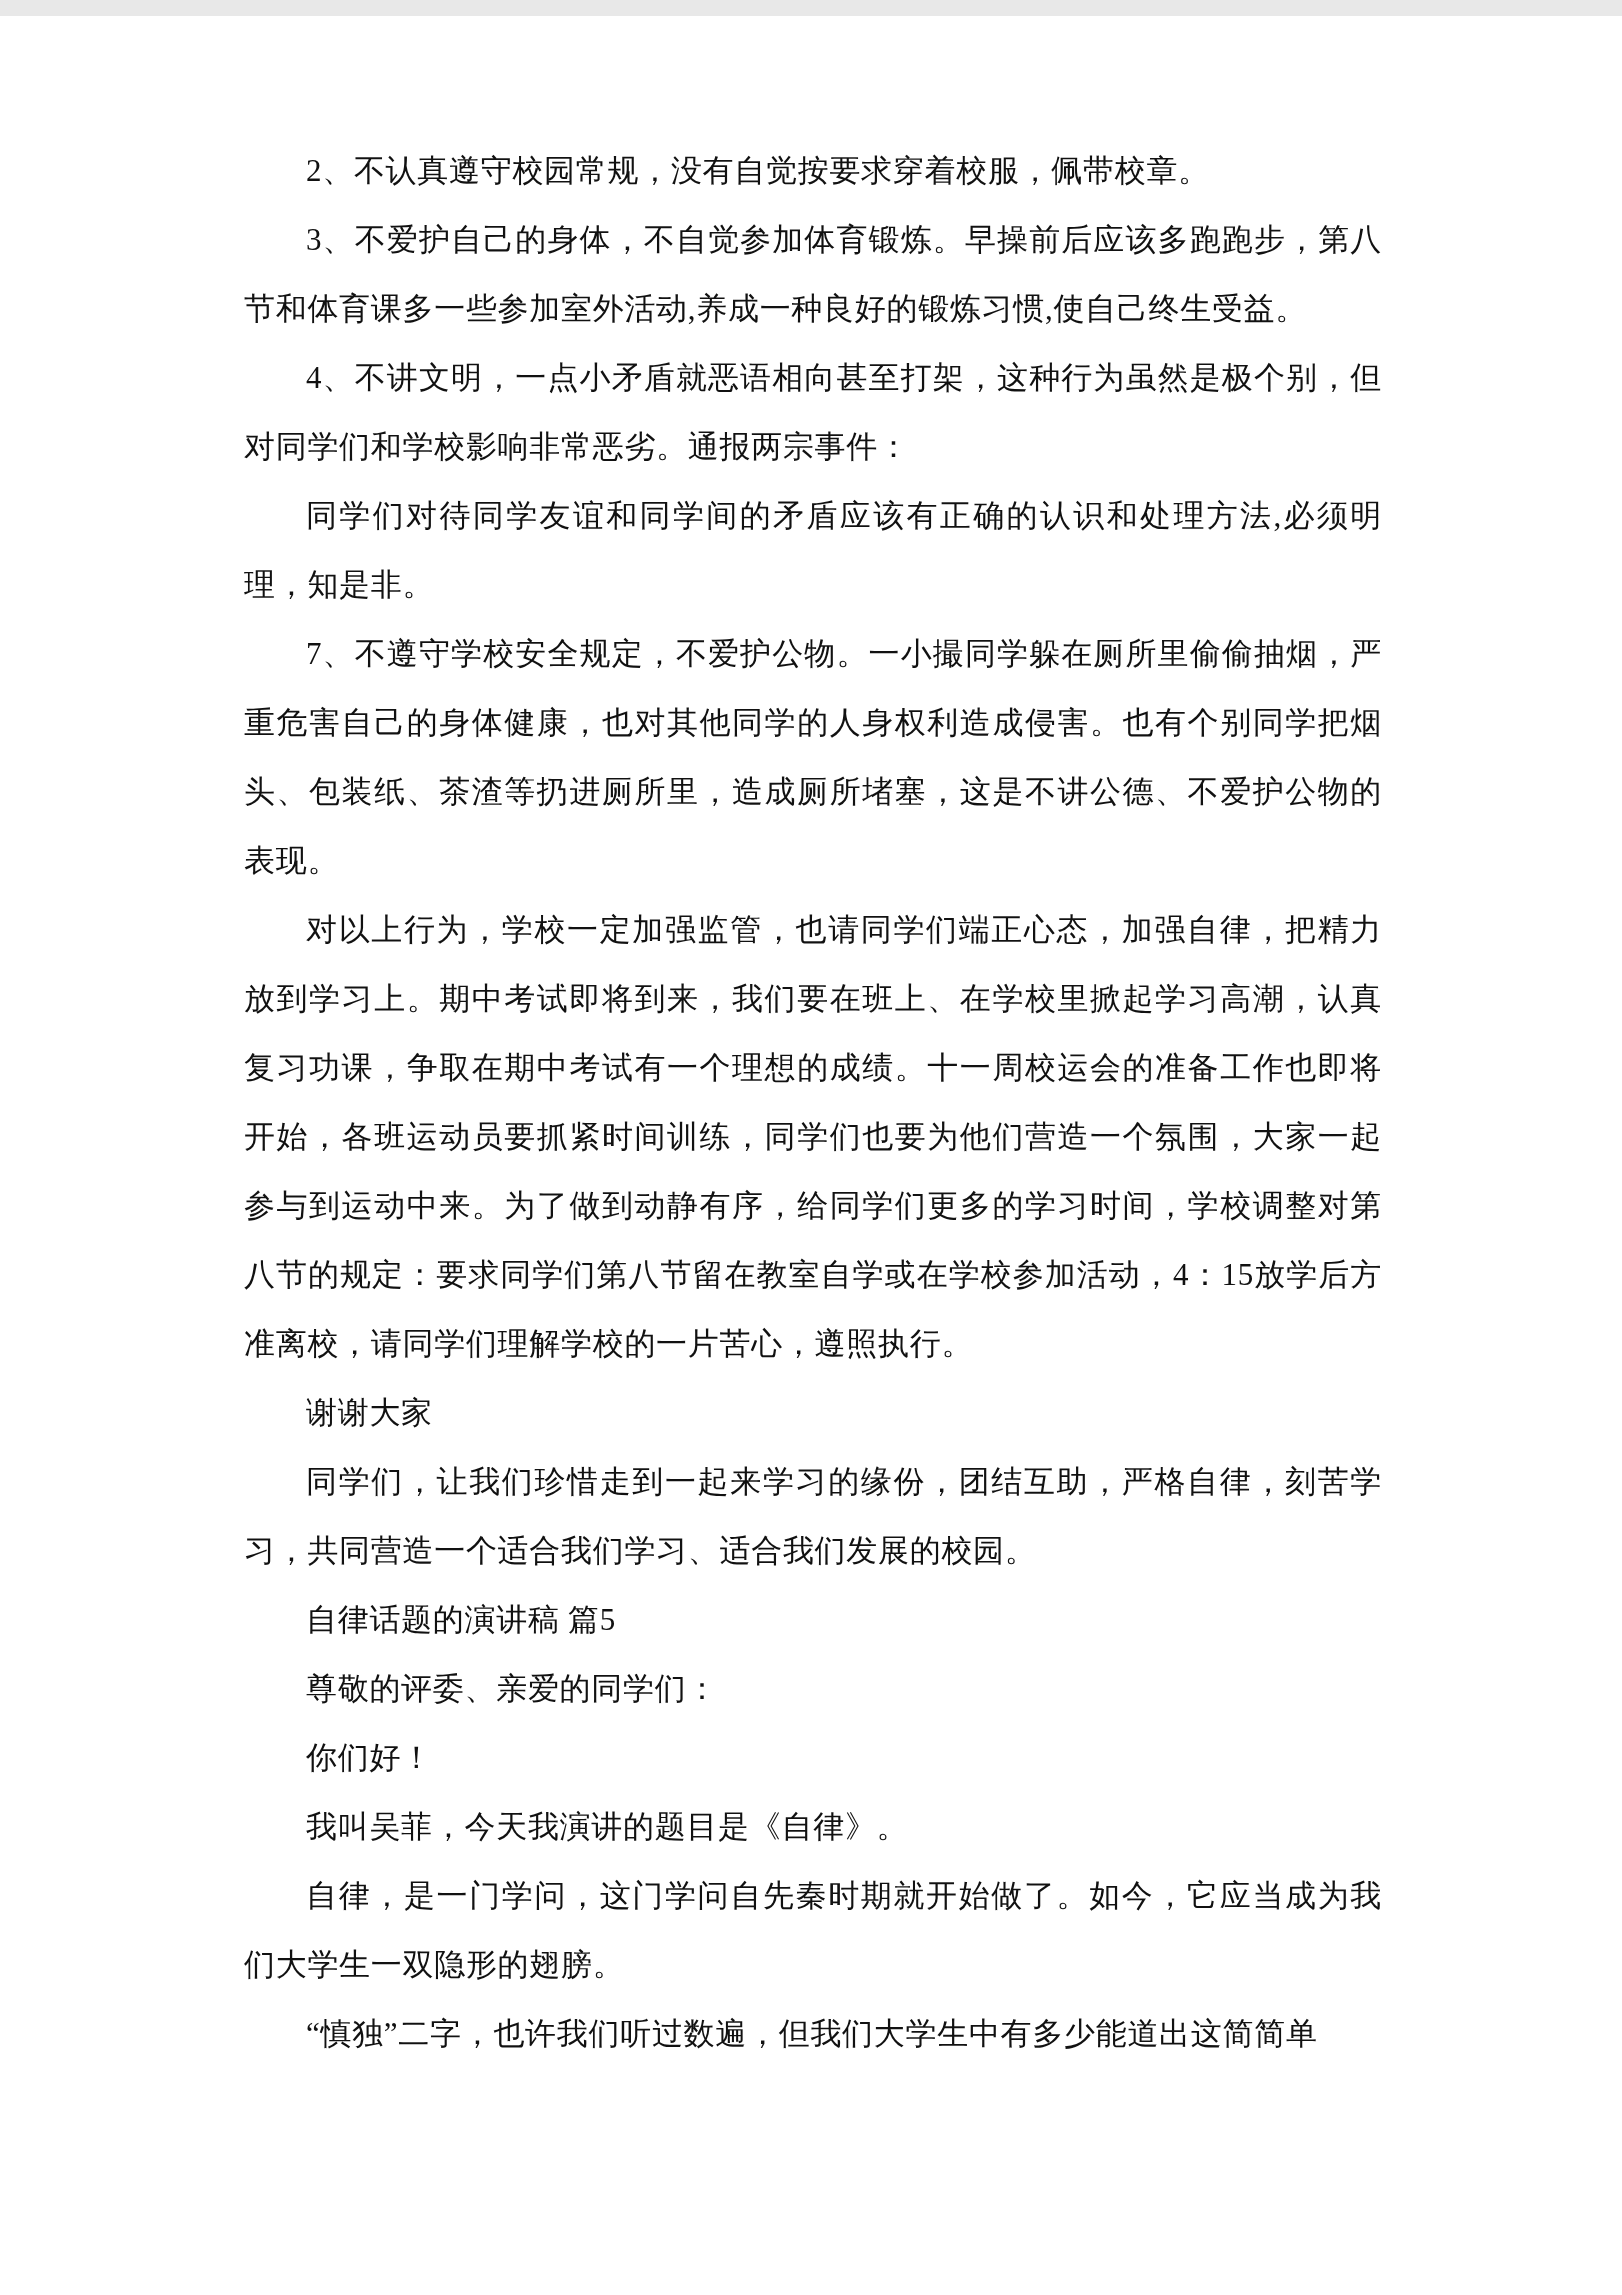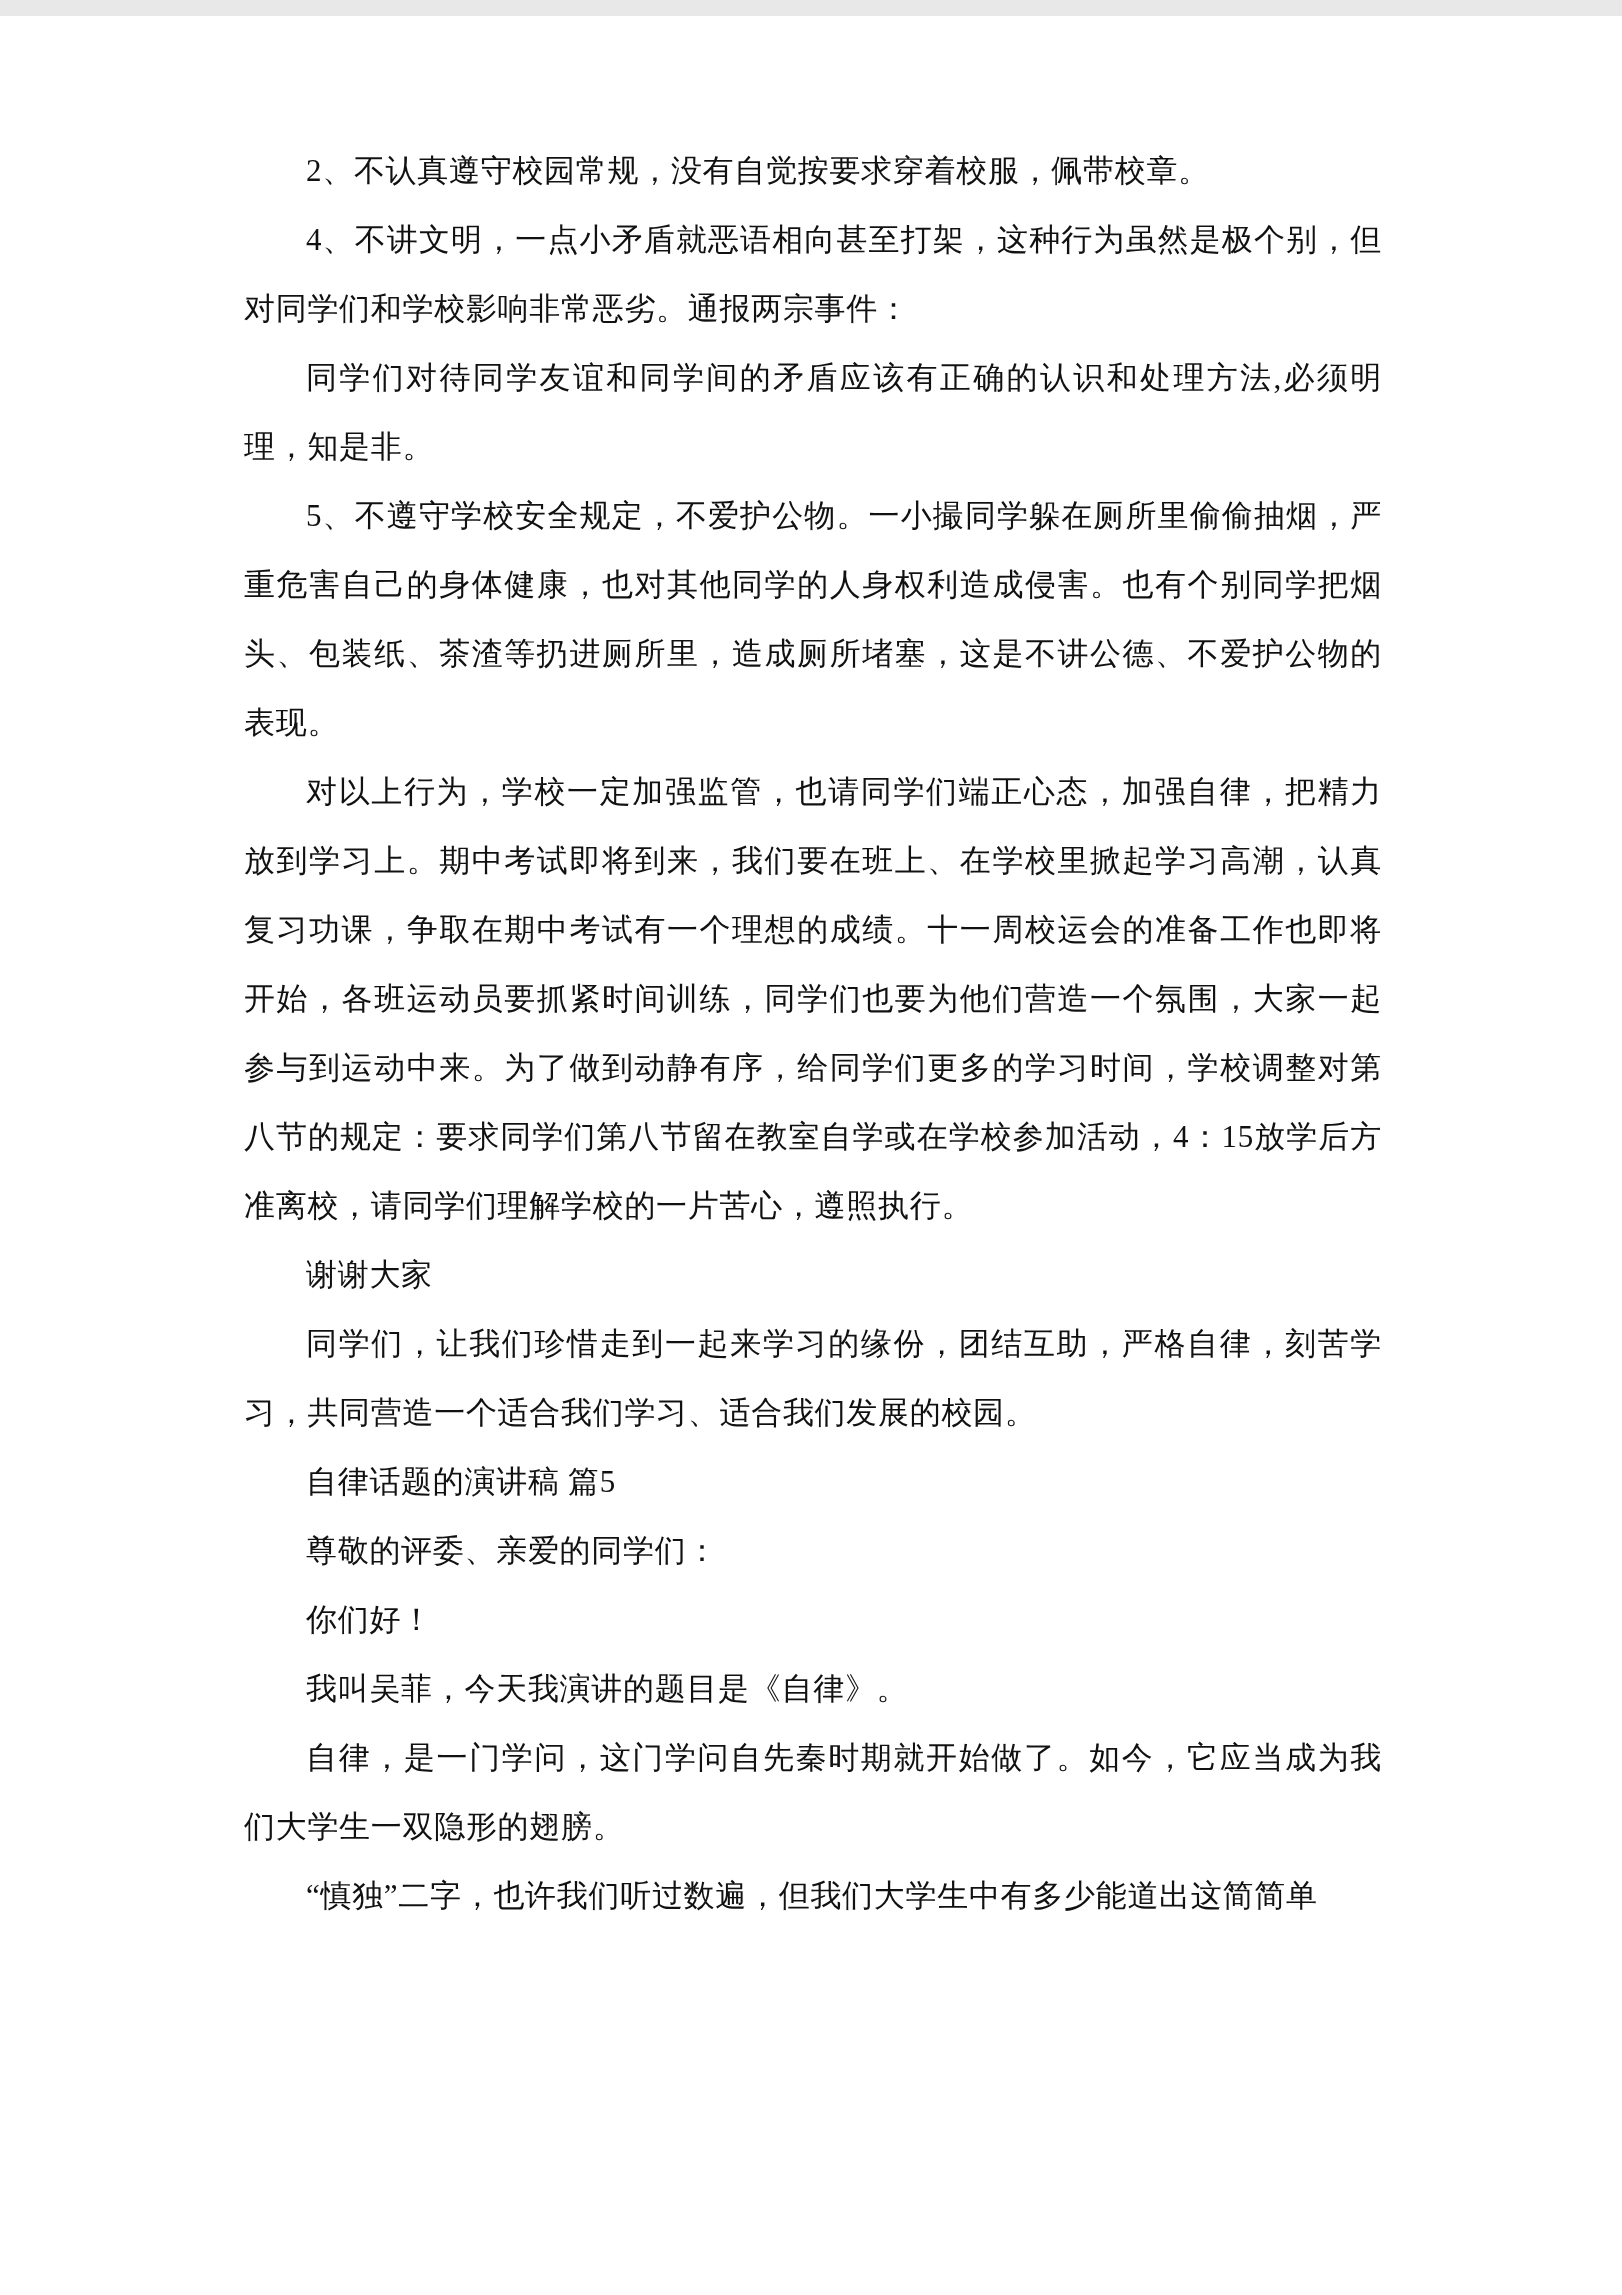--- a/index.html
+++ b/index.html
@@ -33,23 +33,24 @@
     letter-spacing: 0.7px;
     word-break: break-all;
   }
 </style>
 </head>
 <body>
 
 <div class="page">
   <div class="doc-body">
       <p class="para">2、不认真遵守校园常规，没有自觉按要求穿着校服，佩带校章。</p>
+      <p class="para">3、不爱护自己的身体，不自觉参加体育锻炼。早操前后应该多跑跑步，第八节和体育课多一些参加室外活动,养成一种良好的锻炼习惯,使自己终生受益。</p>
       <p class="para">4、不讲文明，一点小矛盾就恶语相向甚至打架，这种行为虽然是极个别，但对同学们和学校影响非常恶劣。通报两宗事件：</p>
       <p class="para">同学们对待同学友谊和同学间的矛盾应该有正确的认识和处理方法,必须明理，知是非。</p>
-      <p class="para">5、不遵守学校安全规定，不爱护公物。一小撮同学躲在厕所里偷偷抽烟，严重危害自己的身体健康，也对其他同学的人身权利造成侵害。也有个别同学把烟头、包装纸、茶渣等扔进厕所里，造成厕所堵塞，这是不讲公德、不爱护公物的表现。</p>
+      <p class="para">7、不遵守学校安全规定，不爱护公物。一小撮同学躲在厕所里偷偷抽烟，严重危害自己的身体健康，也对其他同学的人身权利造成侵害。也有个别同学把烟头、包装纸、茶渣等扔进厕所里，造成厕所堵塞，这是不讲公德、不爱护公物的表现。</p>
       <p class="para">对以上行为，学校一定加强监管，也请同学们端正心态，加强自律，把精力放到学习上。期中考试即将到来，我们要在班上、在学校里掀起学习高潮，认真复习功课，争取在期中考试有一个理想的成绩。十一周校运会的准备工作也即将开始，各班运动员要抓紧时间训练，同学们也要为他们营造一个氛围，大家一起参与到运动中来。为了做到动静有序，给同学们更多的学习时间，学校调整对第八节的规定：要求同学们第八节留在教室自学或在学校参加活动，4：15放学后方准离校，请同学们理解学校的一片苦心，遵照执行。</p>
       <p class="para">谢谢大家</p>
       <p class="para">同学们，让我们珍惜走到一起来学习的缘份，团结互助，严格自律，刻苦学习，共同营造一个适合我们学习、适合我们发展的校园。</p>
       <p class="para">自律话题的演讲稿 篇5</p>
       <p class="para">尊敬的评委、亲爱的同学们：</p>
       <p class="para">你们好！</p>
       <p class="para">我叫吴菲，今天我演讲的题目是《自律》。</p>
       <p class="para">自律，是一门学问，这门学问自先秦时期就开始做了。如今，它应当成为我们大学生一双隐形的翅膀。</p>
       <p class="para">“慎独”二字，也许我们听过数遍，但我们大学生中有多少能道出这简简单</p>
     </div>

